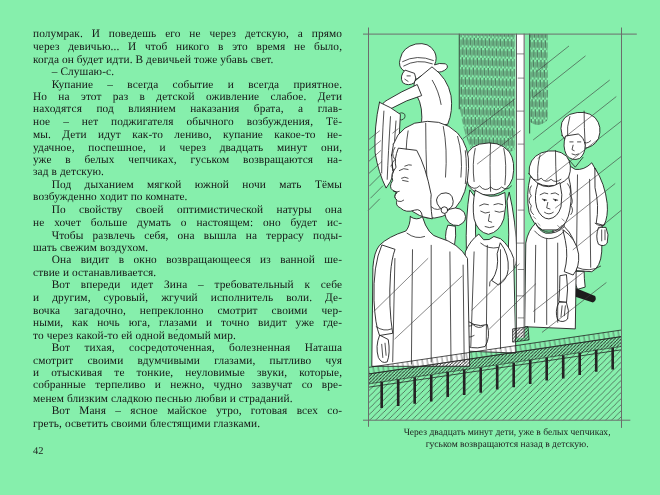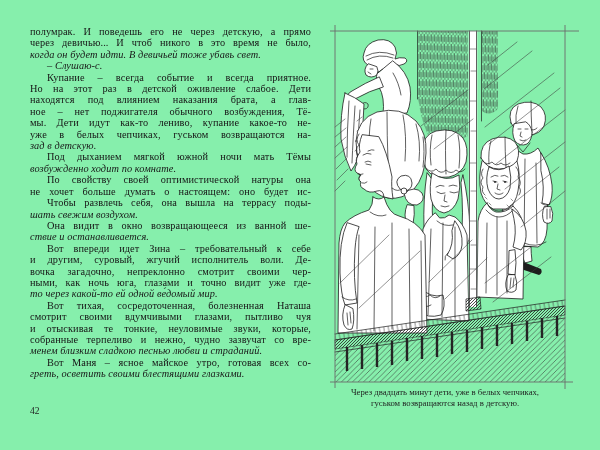--- a/index.html
+++ b/index.html
@@ -6,25 +6,25 @@
   .page {
     position:relative; width:600px; height:450px; background:#86efac;
     font-family:"Liberation Serif", serif; overflow:hidden;
   }
   .text-col { position:absolute; left:30px; top:26px; width:281px; }
   .line {
     font-size:10.3px; line-height:11.42px; height:11.42px;
     color:#161616; text-align:justify; text-align-last:justify;
     white-space:normal; letter-spacing:0.1px;
   }
-  .line.end { text-align-last:left;font-style:italic; }
+  .line.end { text-align-last:left; }
   .line.indent { text-indent:17px; }
   .illustration { position:absolute; left:327px; top:23px; width:252px; height:368px; }
   .caption {
-    position:absolute; left:328px; top:387px; width:234px;
+    position:absolute; left:344px; top:387px; width:234px;
     text-align:center; font-size:8.7px; line-height:11px; color:#1e1e1e;
   }
   .pagenum { position:absolute; left:30px; top:406px; font-size:9.5px; color:#1e1e1e; }
   svg .w  { fill:#ffffff; stroke:#1d1d1d; stroke-width:0.8; stroke-linejoin:round; stroke-linecap:round; }
   svg .l  { fill:none; stroke:#1d1d1d; stroke-width:0.7; stroke-linecap:round; }
   svg .lt { fill:none; stroke:#3a3a3a; stroke-width:0.55; stroke-linecap:round; }
   svg .fr { fill:none; stroke:#6b6b6b; stroke-width:0.9; }
 </style>
 </head>
 <body>
@@ -34,20 +34,21 @@
   <div class="text-col">
       <div class="line">полумрак. И поведешь его не через детскую, а прямо</div>
       <div class="line">через девичью... И чтоб никого в это время не было,</div>
       <div class="line end">когда он будет идти. В девичьей тоже убавь свет.</div>
       <div class="line indent end">– Слушаю-с.</div>
       <div class="line indent">Купание – всегда событие и всегда приятное.</div>
       <div class="line">Но на этот раз в детской оживление слабое. Дети</div>
       <div class="line">находятся под влиянием наказания брата, а глав-</div>
       <div class="line">ное – нет поджигателя обычного возбуждения, Тё-</div>
       <div class="line">мы. Дети идут как-то лениво, купание какое-то не-</div>
+      <div class="line">удачное, поспешное, и через двадцать минут они,</div>
       <div class="line">уже в белых чепчиках, гуськом возвращаются на-</div>
       <div class="line end">зад в детскую.</div>
       <div class="line indent">Под дыханием мягкой южной ночи мать Тёмы</div>
       <div class="line end">возбужденно ходит по комнате.</div>
       <div class="line indent">По свойству своей оптимистической натуры она</div>
       <div class="line">не хочет больше думать о настоящем: оно будет ис-</div>
       <div class="line indent">Чтобы развлечь себя, она вышла на террасу поды-</div>
       <div class="line end">шать свежим воздухом.</div>
       <div class="line indent">Она видит в окно возвращающееся из ванной ше-</div>
       <div class="line end">ствие и останавливается.</div>

